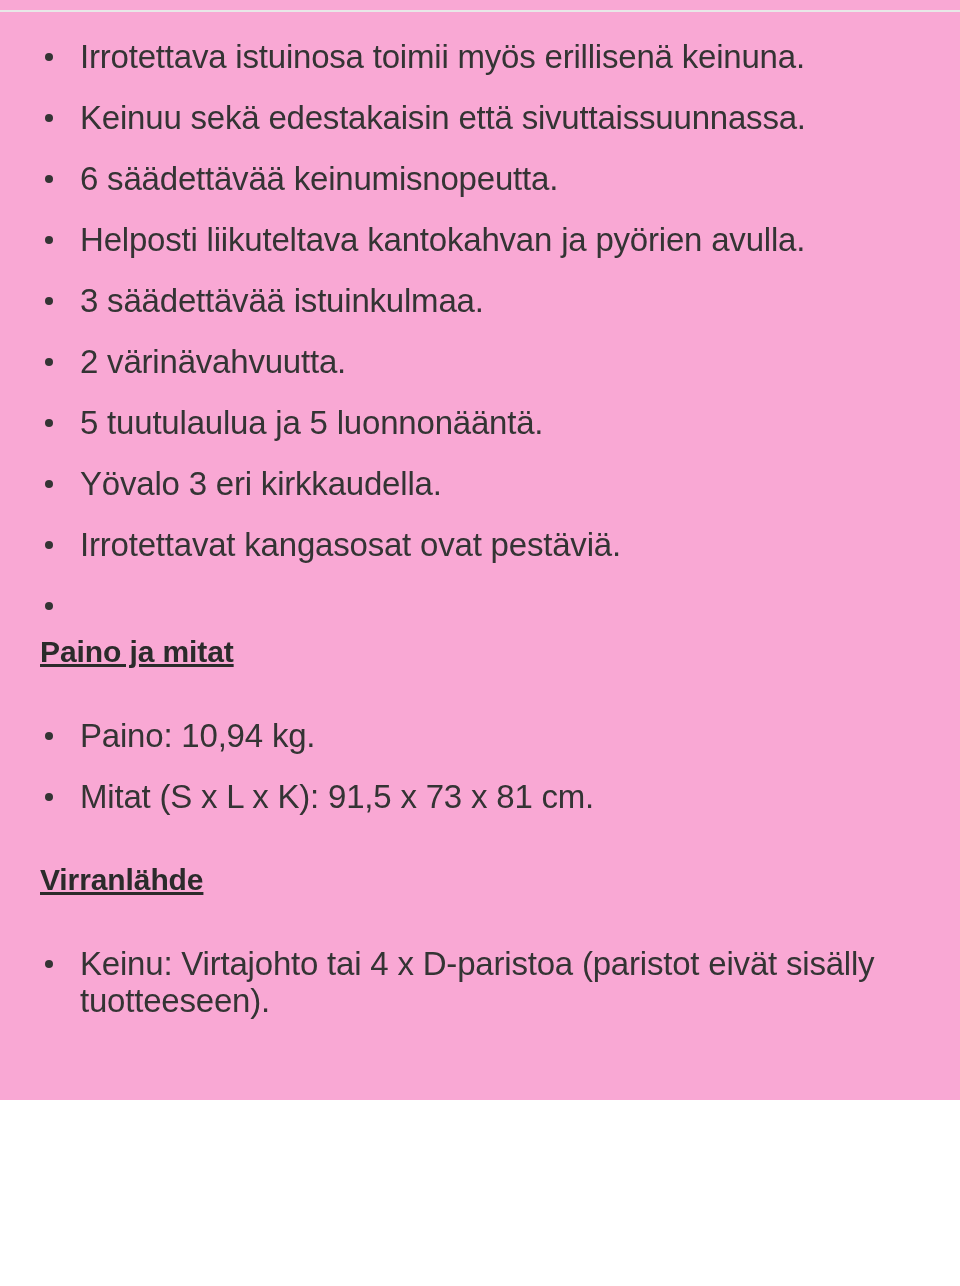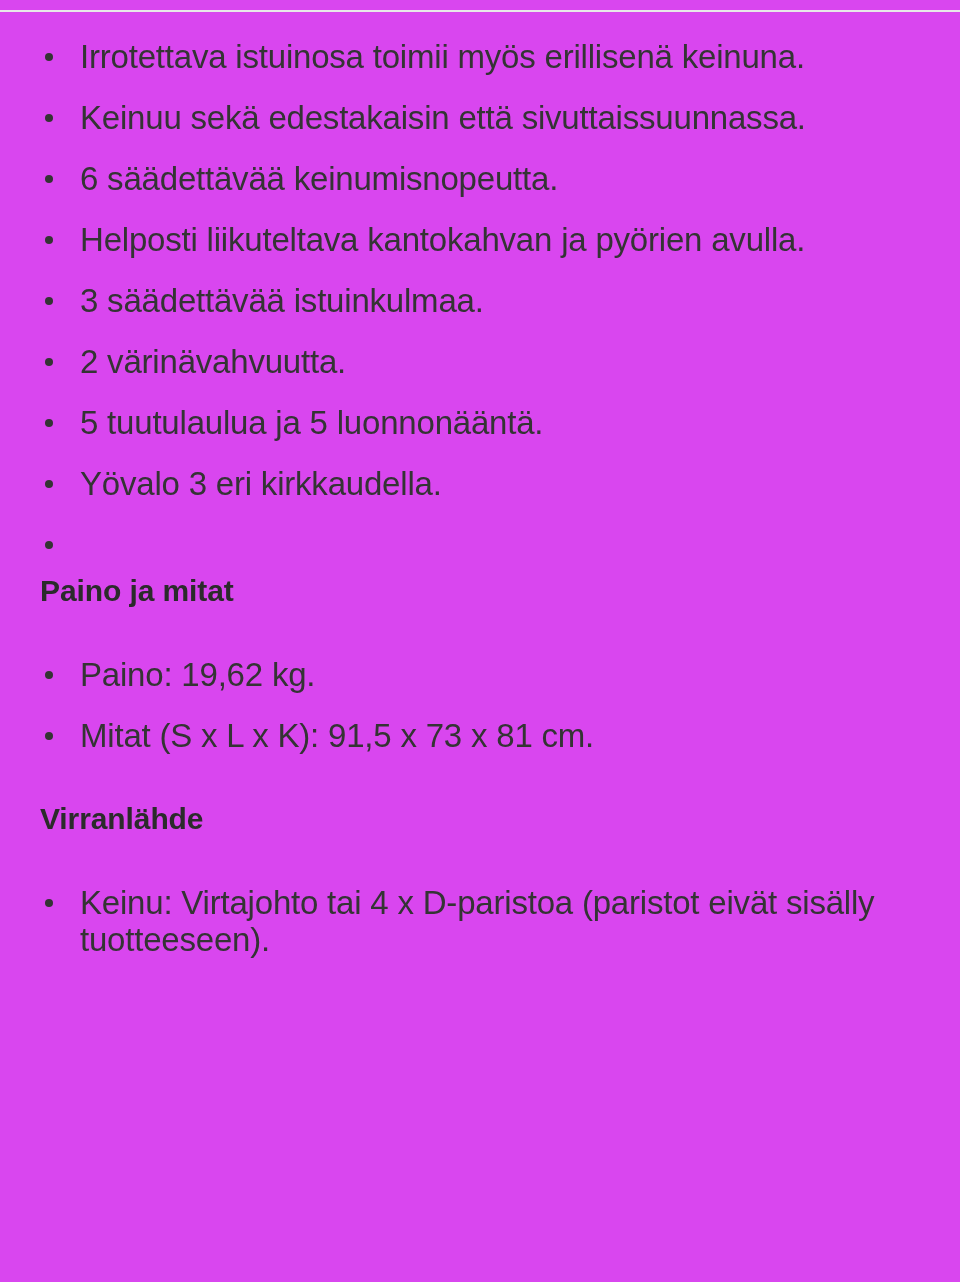--- a/index.html
+++ b/index.html
@@ -9,22 +9,22 @@
   body {
     width: 960px;
     height: 1286px;
     background: #ffffff;
     font-family: "Liberation Sans", sans-serif;
     overflow: hidden;
   }
   .page {
     position: relative;
     width: 960px;
-    height: 1282px;
-    background: #d946ef;
+    height: 1100px;
+    background: #f9a8d4;
     box-sizing: border-box;
   }
   .top-divider {
     position: absolute;
     top: 10px;
     left: 0;
     width: 960px;
     height: 2px;
     background: #e8e8e8;
   }
@@ -64,20 +64,21 @@
     background: #343434;
   }
   h2.section-heading {
     font-size: 30px;
     line-height: 36px;
     font-weight: bold;
     color: #2b2b2b;
     margin: 0;
     padding: 0;
     letter-spacing: -0.1px;
+    text-decoration: underline;
   }
   .block-gap-before-heading {
     height: 47px;
   }
   .block-gap-after-heading {
     height: 47px;
   }
   .section-block {
     margin: 0;
   }
@@ -110,34 +111,37 @@
       <li>
         <span class="dot"></span><span>2 värinävahvuutta.</span>
       </li>
       <li>
         <span class="dot"></span><span>5 tuutulaulua ja 5 luonnonääntä.</span>
       </li>
       <li>
         <span class="dot"></span><span>Yövalo 3 eri kirkkaudella.</span>
       </li>
       <li>
+        <span class="dot"></span><span>Irrotettavat kangasosat ovat pestäviä.</span>
+      </li>
+      <li>
         <span class="dot"></span>
       </li>
     </ul>
 
     <div class="block-gap-before-heading"></div>
 
     <div class="section-block">
       <h2 class="section-heading">Paino ja mitat</h2>
 
       <div class="block-gap-after-heading"></div>
 
       <ul class="bullets">
         <li>
-          <span class="dot"></span><span>Paino: 19,62 kg.</span>
+          <span class="dot"></span><span>Paino: 10,94 kg.</span>
         </li>
         <li>
           <span class="dot"></span><span>Mitat (S x L x K): 91,5 x 73 x 81 cm.</span>
         </li>
       </ul>
     </div>
 
     <div class="block-gap-before-heading"></div>
 
     <div class="section-block">

